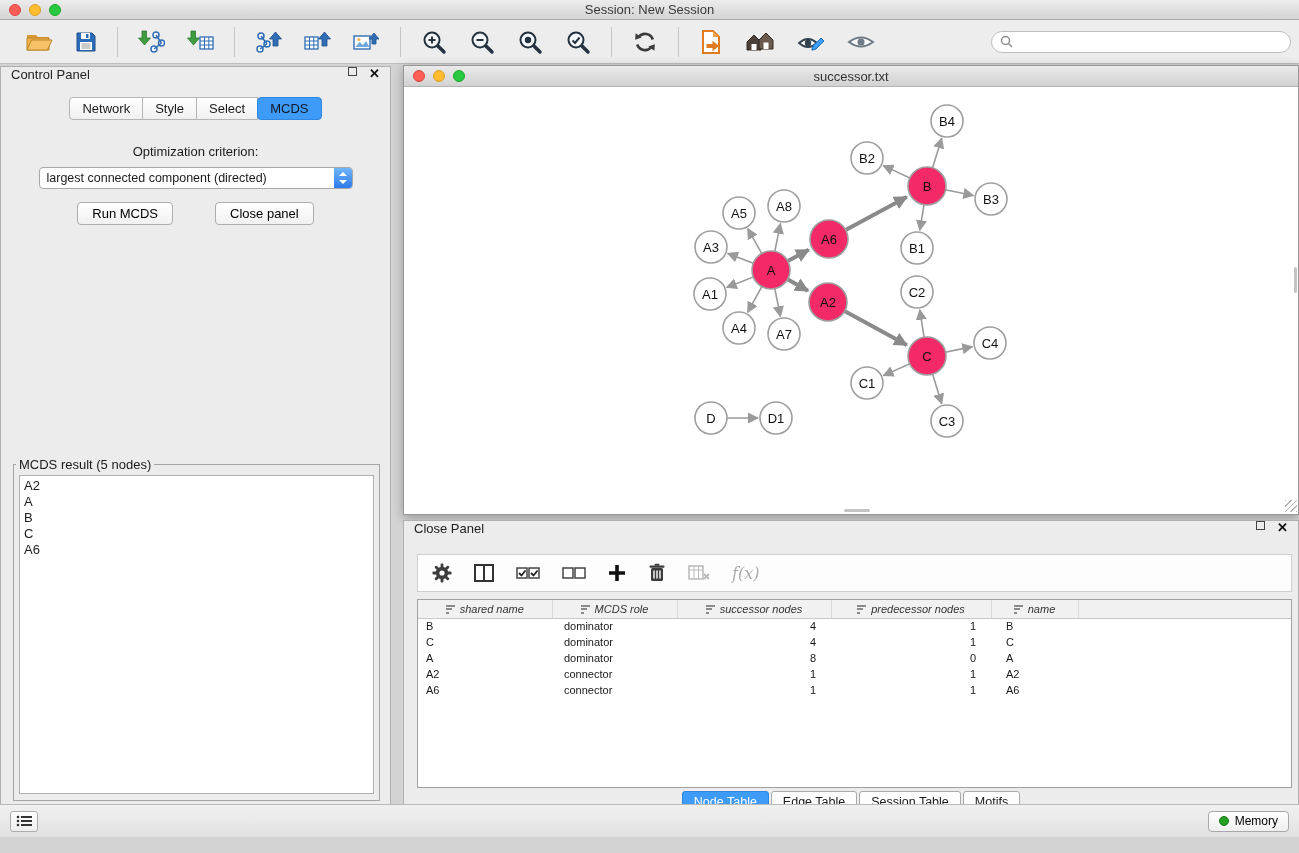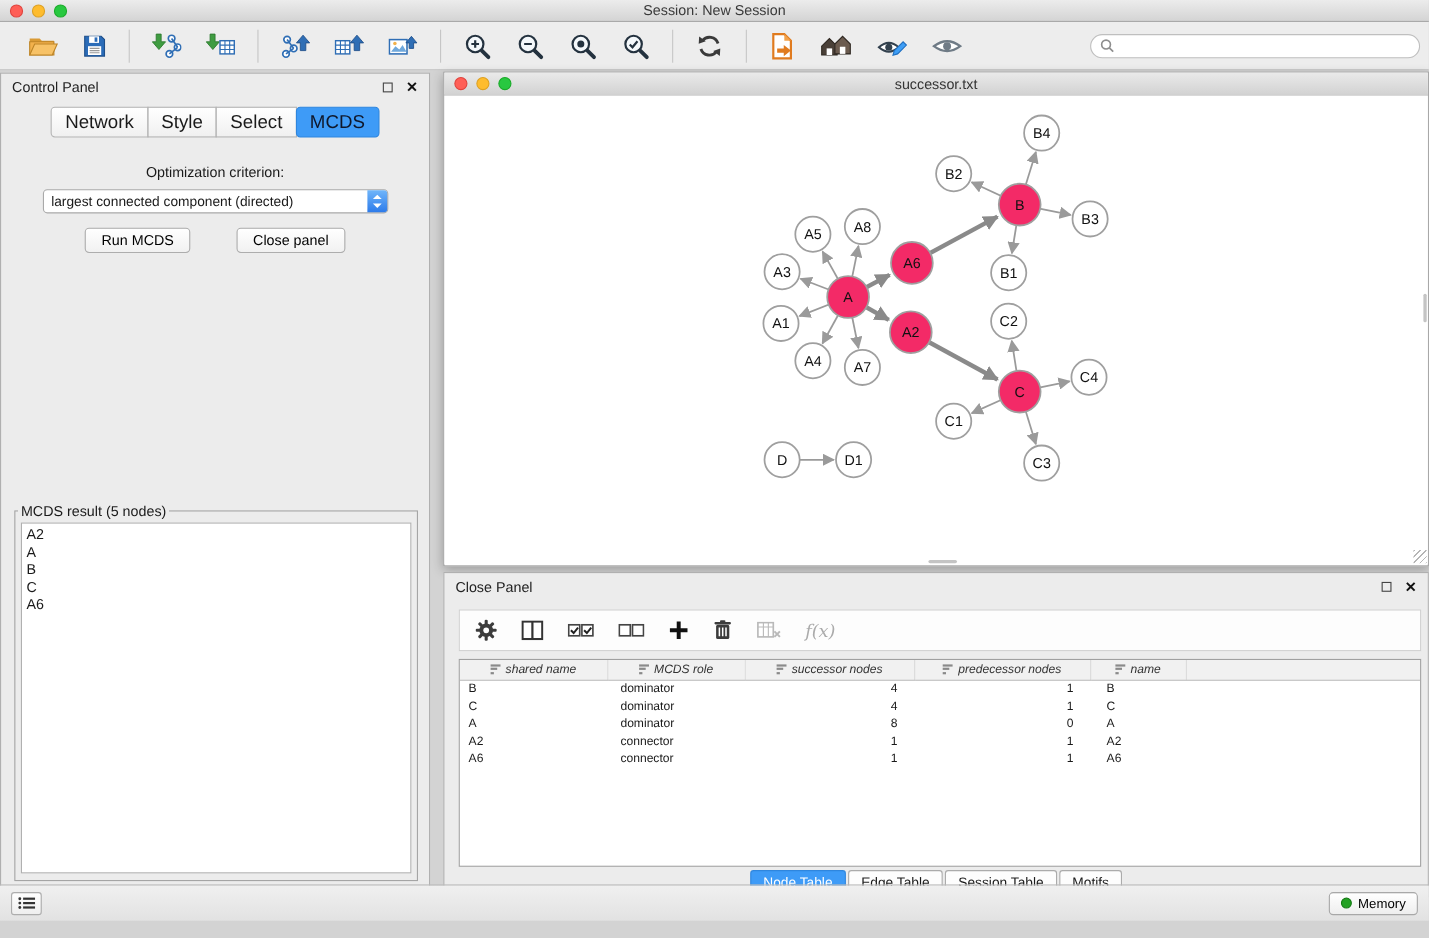--- a/index.html
+++ b/index.html
@@ -26,28 +26,28 @@
   .searchwrap { margin-left:auto; width:300px; height:22px; background:#fff;
     border:1px solid #bfbfbf; border-radius:12px; display:flex; align-items:center; padding:0 8px; }
   .searchwrap input { border:none; outline:none; flex:1; font-size:12px; margin-left:5px; font-family:"Liberation Sans",sans-serif; background:transparent;}
 
   
   .workspace { position:absolute; top:64px; left:0; right:0; bottom:33px; background:#d3d3d3; }
 
   
   .control-panel { position:absolute; left:0; top:2px; width:391px; height:752px;
     background:#ececec; border:1px solid #b0b0b0; }
-  .panel-header { height:24px; display:flex; align-items:center; padding:0 10px; font-size:13px; color:#222; }
+  .panel-header { height:24px; display:flex; padding:0 10px; font-size:13px; color:#222; }
   .panel-header .spacer { flex:1; }
   .float-icon { width:9px; height:9px; border:1.5px solid #444; display:inline-block; margin-right:12px; }
   .close-icon { font-size:13px; font-weight:bold; color:#111; line-height:1; }
 
   .ctabs { display:flex; justify-content:center; margin-top:6px; }
   .ctabs .tabbtn { border:1px solid #b5b5b5; background:linear-gradient(#ffffff,#f0f0f0);
-    padding:3px 12px; font-size:17px; margin-left:-1px; }
+    padding:3px 12px; font-size:13px; margin-left:-1px; }
   .ctabs .tabbtn:first-child { border-radius:4px 0 0 4px; margin-left:0; }
   .ctabs .tabbtn:last-child { border-radius:0 4px 4px 0; }
   .ctabs .tabbtn.active { background:#3e9bf7; border-color:#2f86de; color:#0f172a; border-radius:4px; }
 
   .opt-label { text-align:center; margin-top:24px; font-size:13px; }
   .dropdown { position:relative; margin:8px auto 0; width:314px; height:22px; background:#fff;
     border:1px solid #a9a9a9; border-radius:4px; display:flex; align-items:center; padding-left:7px; }
   .dd-text { font-size:12.5px; }
   .dd-stepper { position:absolute; right:0px; top:0px; width:18px; height:20px;
     background:linear-gradient(#6fb5fa,#2d7bea); border-radius:0 3px 3px 0; }

